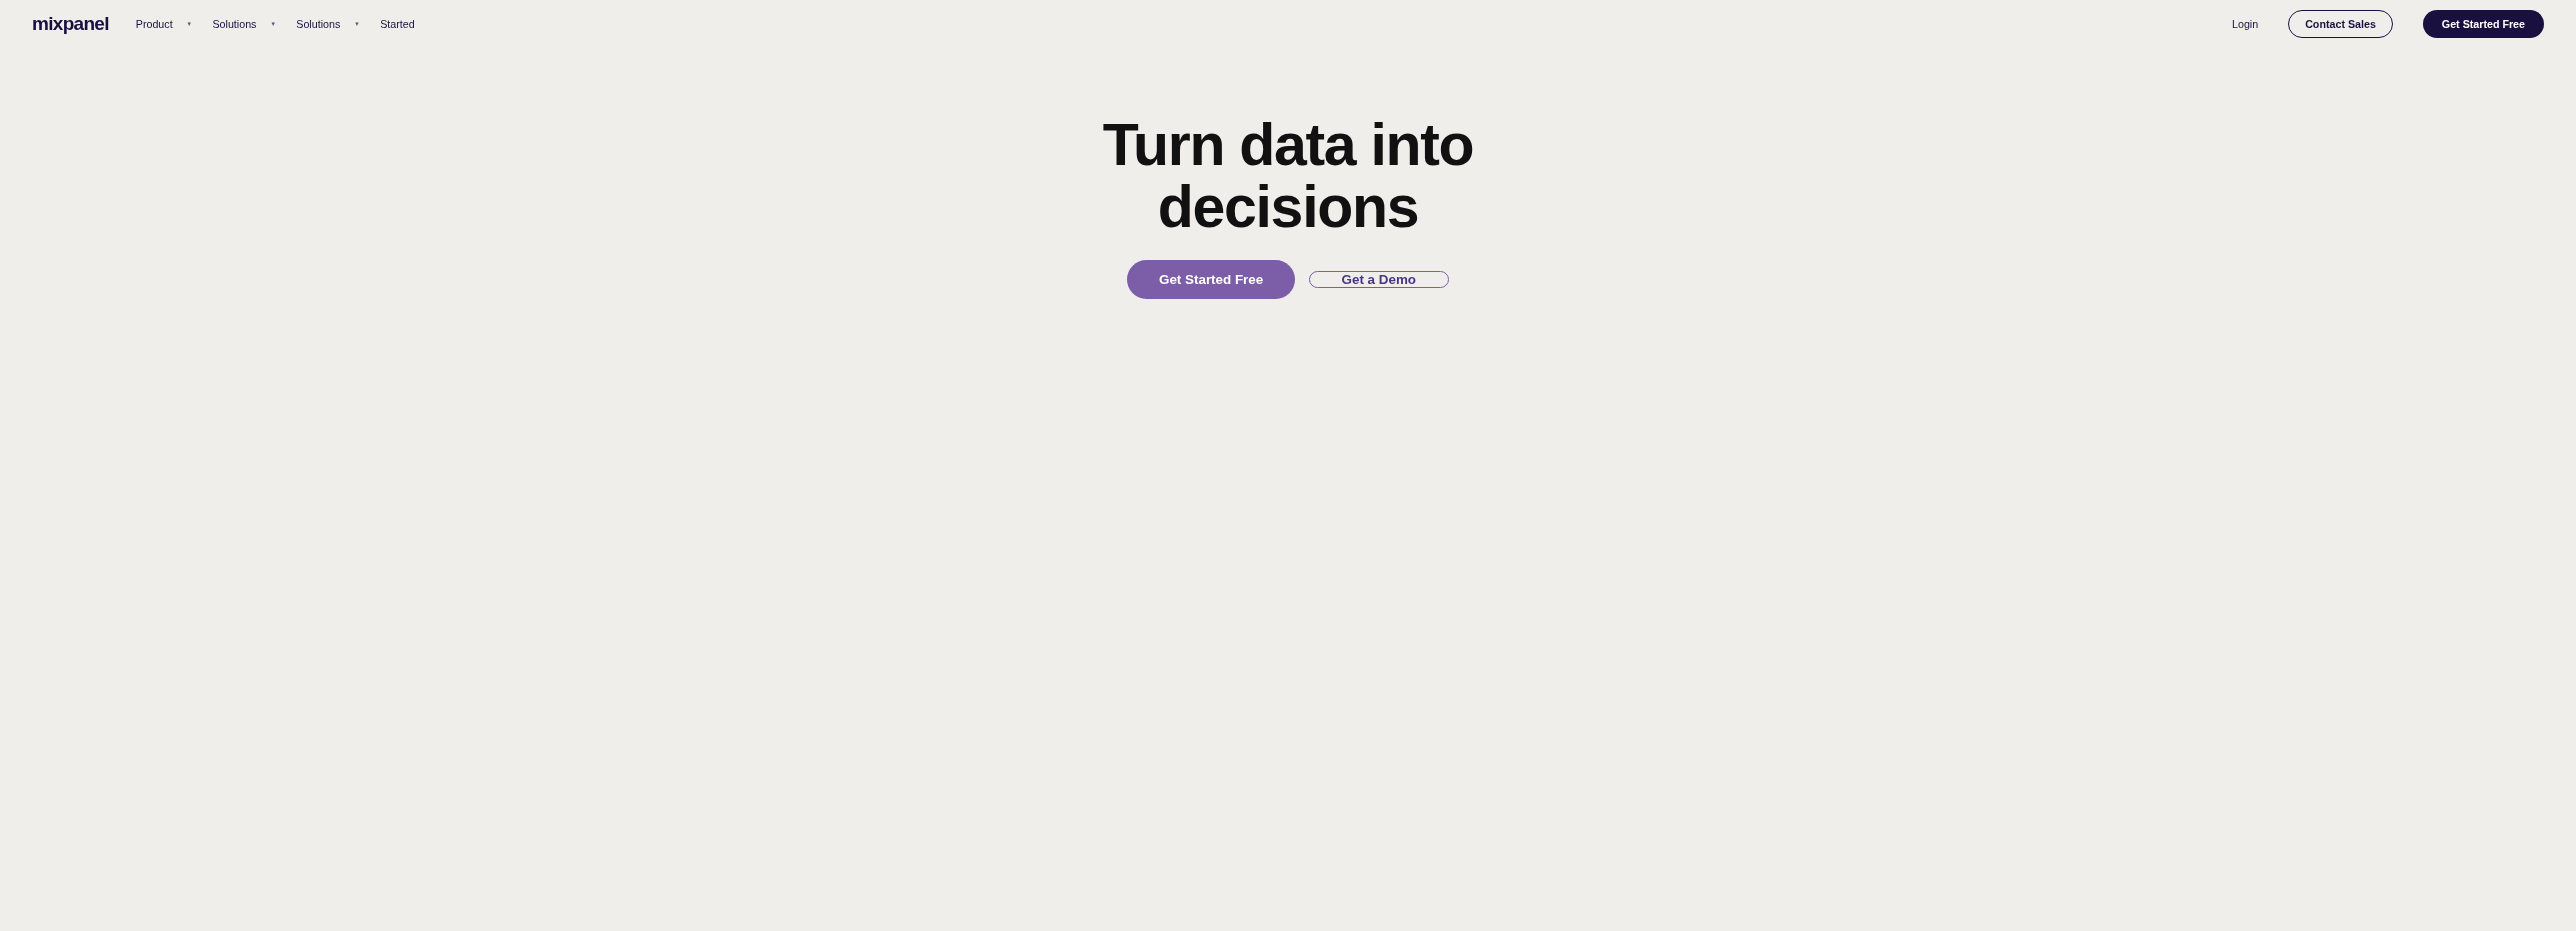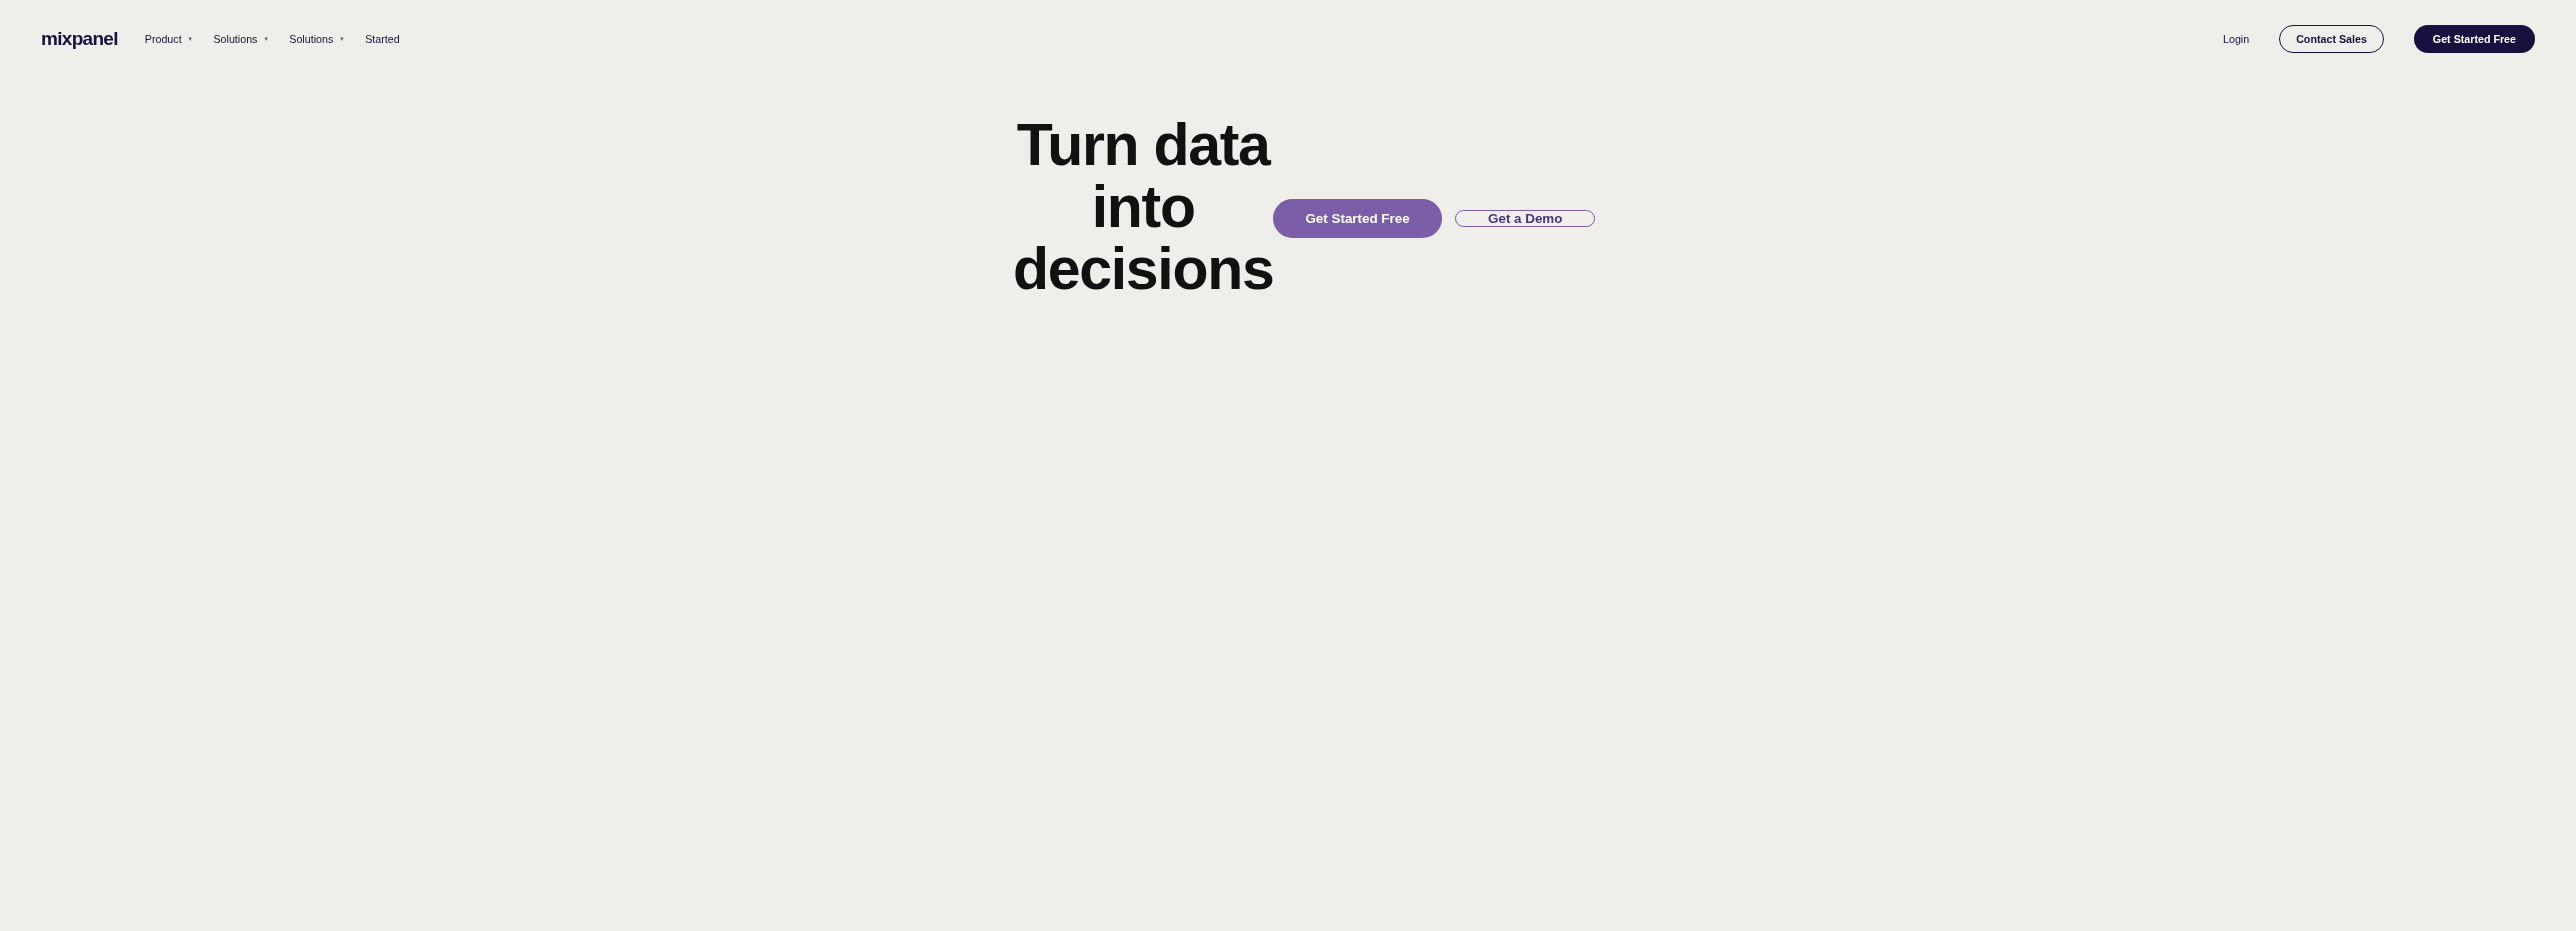--- a/index.html
+++ b/index.html
@@ -8,25 +8,25 @@
       font-family: -apple-system, BlinkMacSystemFont, 'Segoe UI', Helvetica, Arial, sans-serif;
       background-color: #f0eeeb;
       min-height: 100vh;
       color: #1a1a2e;
     }
 
     
     nav {
       display: flex;
       justify-content: space-between;
-      padding: 0 41px;
+      padding: 0 32px;
       height: 48px;
       background-color: #f0eeeb;
       position: sticky;
-      top: 15px;
+      top: 0;
       z-index: 100;
     }
 
     .nav-left {
       display: flex;
       align-items: center;
       gap: 27px;
     }
 
     .logo {
@@ -44,21 +44,21 @@
       list-style: none;
     }
 
     .nav-links li a {
       text-decoration: none;
       color: #1a1040;
       font-size: 10.7px;
       font-weight: 400;
       display: flex;
       align-items: center;
-      gap: 7px;
+      gap: 15px;
     }
 
     .nav-links li a .chevron {
       font-size: 6.7px;
       opacity: 0.7;
     }
 
     .nav-right {
       display: flex;
       align-items: center;
@@ -92,21 +92,21 @@
       padding: 8px 19px;
       font-size: 10.7px;
       font-weight: 600;
       cursor: pointer;
       white-space: nowrap;
     }
 
     
     .hero {
       display: flex;
-      flex-direction: row;
+      flex-direction: column;
       align-items: center;
       justify-content: space-between;
       text-align: center;
       padding: 67px 27px 54px;
       max-width: 604px;
       margin: 0 auto;
     }
 
     .hero-title {
       font-size: 59px;

